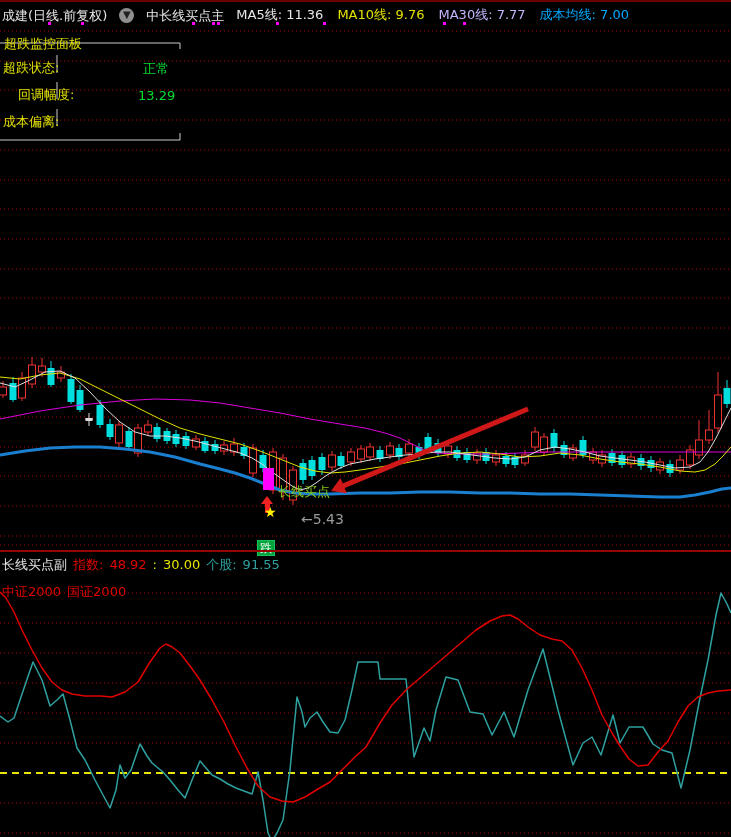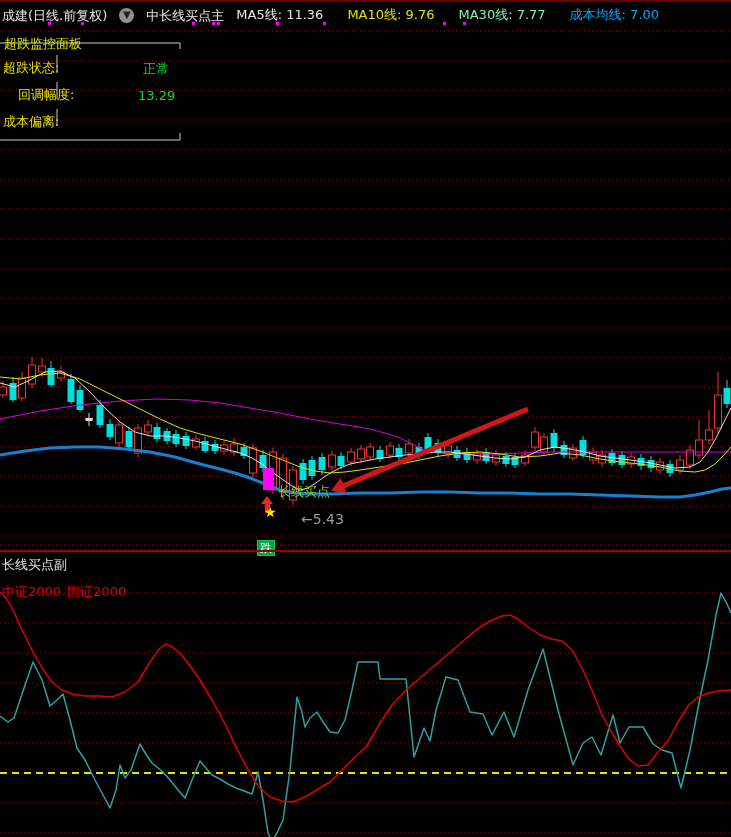--- a/index.html
+++ b/index.html
@@ -317,24 +317,24 @@
       <text x="264" y="517" fill="#ffee00" font-size="14px">★</text>
       <line x1="0" y1="773" x2="731" y2="773" stroke="#e6e600" stroke-width="2" stroke-dasharray="7 5"></line>
       <polyline points="0,716 8,722 14,718 22,694 33,662 42,680 50,706 57,700 63,694 70,720 77,748 85,760 95,780 103,795 110,808 116,790 120,765 125,778 131,770 140,744 147,756 152,763 158,768 163,772 170,780 178,790 185,798 192,780 200,761 206,768 212,775 220,779 228,784 236,788 244,791 252,794 258,772 263,800 268,833 272,841 277,833 283,820 290,770 297,697 302,712 305,727 310,718 317,712 323,722 330,732 338,733 345,720 352,690 358,662 366,662 378,662 380,679 406,679 414,757 424,728 430,741 436,710 446,677 458,680 470,712 483,714 492,735 504,712 514,737 528,690 543,649 558,710 573,765 583,743 592,737 601,755 613,715 620,743 629,727 643,727 653,744 662,750 672,753 681,788 690,750 699,703 708,660 716,615 721,593 727,604 731,613" fill="none" stroke="#2fa0a0" stroke-width="1.5" stroke-linejoin="round"></polyline>
       <polyline points="0,592 6,598 14,612 22,630 32,650 42,668 52,682 62,690 72,694 85,696 100,696 112,697 125,692 138,682 150,662 160,648 166,644 172,647 180,653 190,666 200,680 212,700 224,722 235,745 247,768 258,786 270,797 282,801 293,802 305,797 318,789 330,782 342,770 355,757 366,747 380,723 392,705 406,690 420,678 434,666 448,654 462,642 476,630 490,621 502,616 510,615 518,619 528,627 540,635 552,639 562,641 572,650 582,668 592,690 602,715 612,733 620,746 629,759 638,766 648,765 658,752 668,741 678,722 688,706 698,697 708,693 718,691 731,690" fill="none" stroke="#e00000" stroke-width="1.5" stroke-linejoin="round"></polyline>
     </svg>
 
   <div class="topbar">
     <span class="txt" style="color:#e8e8e8">成建(日线.前复权)</span>
     <span class="dd-icon">▼</span>
     <span class="txt" style="color:#e8e8e8">中长线买点主</span>
-    <span id="ma-legend" style="display:flex;gap:24px">
+    <span id="ma-legend" style="display:flex;gap:14px">
         <span class="legend-item" style="color:#e8e8e8">MA5线: 11.36</span>
         <span class="legend-item" style="color:#e2e200">MA10线: 9.76</span>
-        <span class="legend-item" style="color:#86efac">MA30线: 7.77</span>
+        <span class="legend-item" style="color:#c4b5fd">MA30线: 7.77</span>
         <span class="legend-item" style="color:#00aaff">成本均线: 7.00</span>
       </span>
   </div>
 
   <div>
     <div class="abs txt panel-label" style="left:4px;top:36px">超跌监控面板</div>
     <div id="monitor-rows">
         <div class="abs txt panel-label" style="left:3px;top:60px">超跌状态:</div>
         <div class="abs txt panel-value" style="left:126px;top:61px;width:60px;text-align:center">正常</div>
         <div class="abs txt panel-label" style="left:18px;top:87px">回调幅度:</div>
@@ -344,18 +344,26 @@
   </div>
 
   <div class="abs txt" style="left:278px;top:484px;color:#84cc16">长线买点</div>
   <div class="abs" style="left:301px;top:511px;color:#9a9a9a;font-size:14px">←5.43</div>
   <div class="abs badge" style="left:257px;top:540px">跌</div>
 
   <div class="abs" style="left:0;top:550px;width:731px;height:2px;background:#990000"></div>
 
   <div class="abs subhdr" style="left:2px;top:557px">
     <span class="txt" style="color:#e8e8e8">长线买点副</span>
+    <span id="sub-legend" style="display:flex;gap:6px">
+        <span class="txt" style="color:#e00000">指数:</span>
+        <span class="txt" style="color:#e00000">48.92</span>
+        <span class="txt" style="color:#e2e200">:</span>
+        <span class="txt" style="color:#e2e200">30.00</span>
+        <span class="txt" style="color:#2fa0a0">个股:</span>
+        <span class="txt" style="color:#2fa0a0">91.55</span>
+      </span>
   </div>
   <div id="sub-series-labels" class="abs subhdr" style="left:2px;top:584px">
       <span class="txt" style="color:#e00000">中证2000</span>
       <span class="txt" style="color:#e00000">国证2000</span>
     </div>
 </div>
 
 </body></html>

